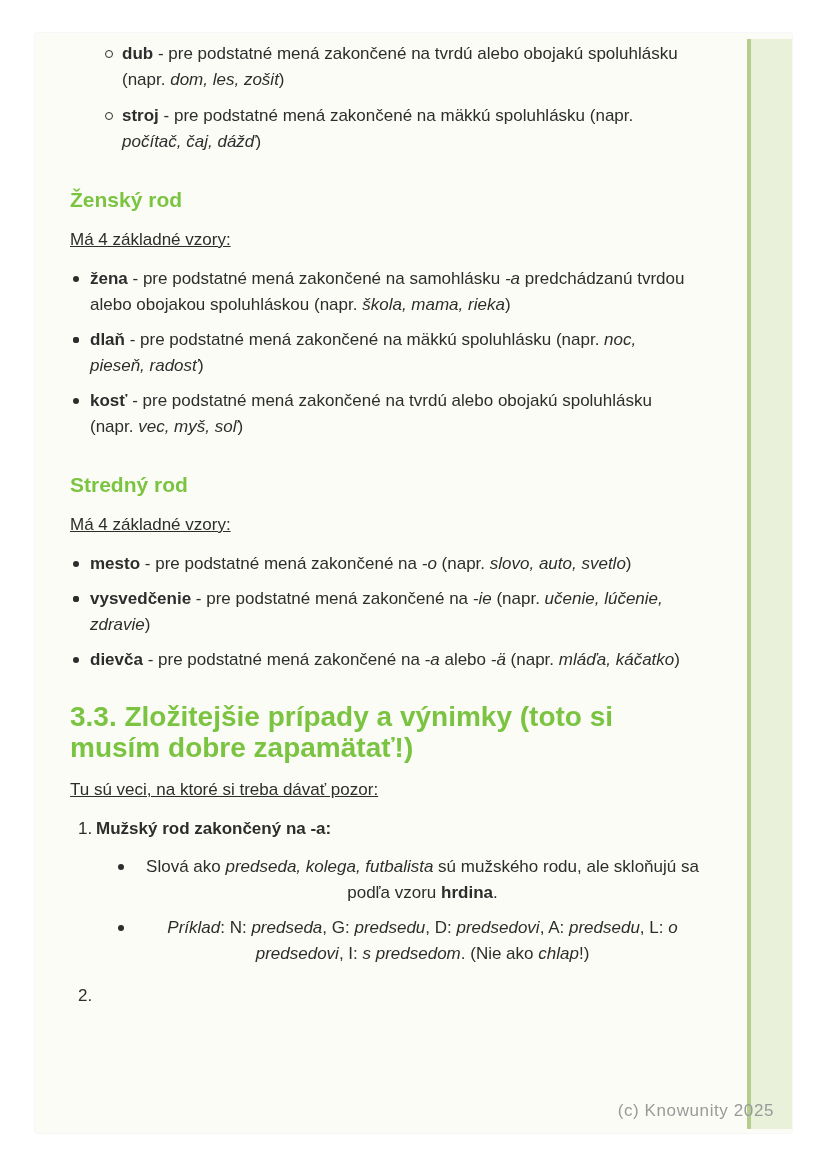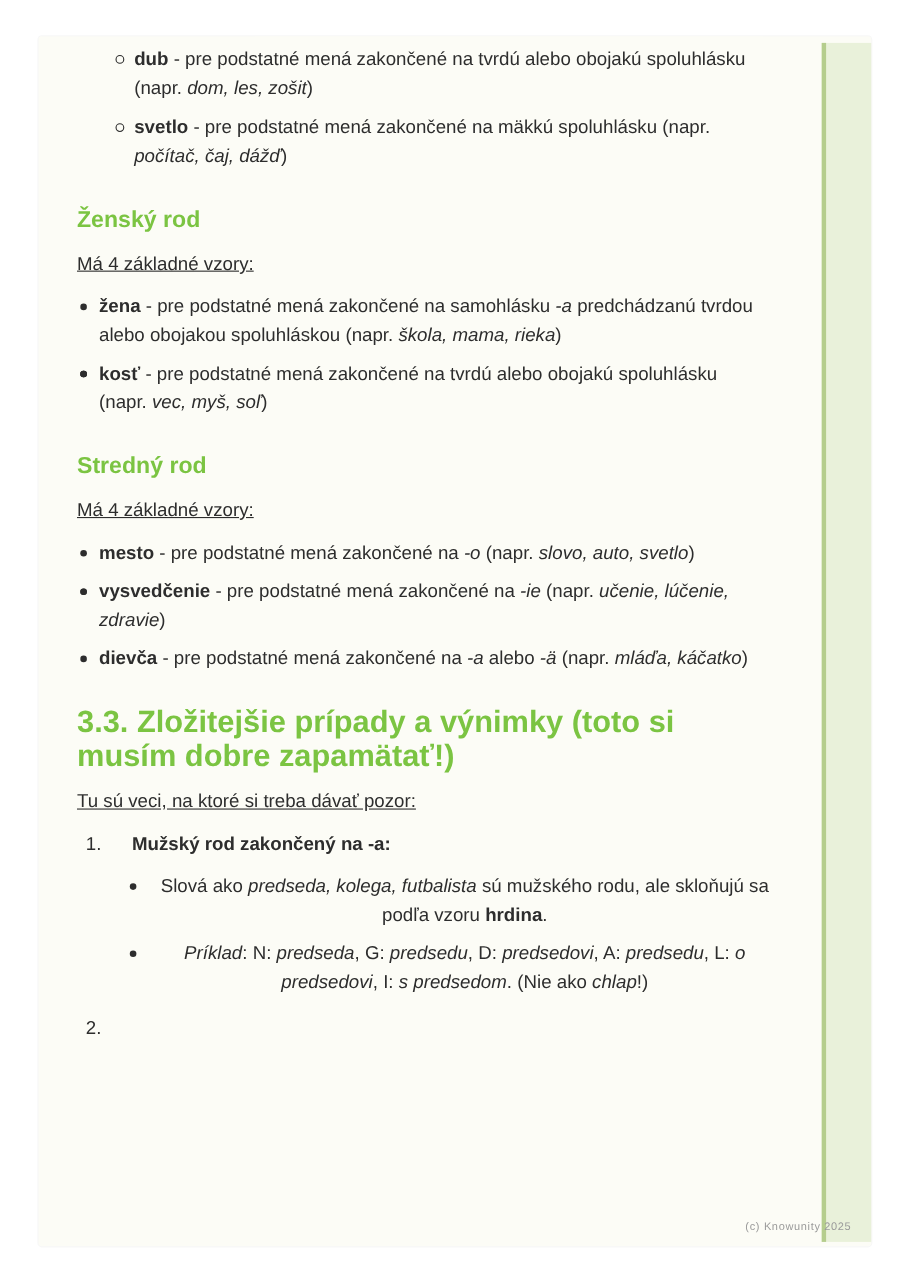--- a/index.html
+++ b/index.html
@@ -96,34 +96,34 @@
     height: 6px;
     border-radius: 50%;
     border: 1.5px solid var(--text, #2d2d2d);
     background: transparent;
   }
   .ol { margin-top: 12px; padding-left: 8px; }
   .ol-item { margin-bottom: 16px; }
   .ol-item:last-child { margin-bottom: 0; }
   .ol-row { display: flex; }
   .ol-marker { flex: 0 0 18px; }
-  .ol-title { font-weight: normal; margin-left: 24px; }
+  .ol-title { font-weight: normal; }
   .nested {
     padding-left: 37px;
     margin-top: 12px;
     text-align: center;
   }
   .nested > li { max-width: 575px; }
   em { font-style: italic; }
   strong { font-weight: bold; }
   .watermark {
     position: absolute;
     right: 18px;
     bottom: 12px;
-    font-size: 10px;
+    font-size: 17px;
     letter-spacing: 0.6px;
     color: var(--watermark-gray, #9a9a9a);
     z-index: 2;
   }
 </style>
 </head>
 <body>
 
 <div class="stage">
   <div class="sheet">
@@ -131,37 +131,38 @@
 
     <div class="content">
 
       <ul class="sub-list">
         <li>
           <span class="bullet-circle"></span>
           <span><strong>dub</strong> - pre podstatné mená zakončené na tvrdú alebo obojakú spoluhlásku (napr. <em>dom, les, zošit</em>)</span>
         </li>
         <li>
           <span class="bullet-circle"></span>
-          <span><strong>svetlo</strong> - pre podstatné mená zakončené na mäkkú spoluhlásku (napr. <em>počítač, čaj, dážď</em>)</span>
+          <span><strong>stroj</strong> - pre podstatné mená zakončené na mäkkú spoluhlásku (napr. <em>počítač, čaj, dážď</em>)</span>
         </li>
       </ul>
 
       <h3 class="section-h">Ženský rod</h3>
       <p class="para">Má 4 základné vzory:</p>
 
       <ul class="disc-list">
         <li>
           <span class="bullet-dot"></span>
           <span><strong>žena</strong> - pre podstatné mená zakončené na samohlásku <em>-a</em> predchádzanú tvrdou alebo obojakou spoluhláskou (napr. <em>škola, mama, rieka</em>)</span>
         </li>
         <li>
           <span class="bullet-dot"></span>
         </li>
         <li>
           <span class="bullet-dot"></span>
+          <span><strong>dlaň</strong> - pre podstatné mená zakončené na mäkkú spoluhlásku (napr. <em>noc, pieseň, radosť</em>)</span>
         </li>
         <li>
           <span class="bullet-dot"></span>
           <span><strong>kosť</strong> - pre podstatné mená zakončené na tvrdú alebo obojakú spoluhlásku (napr. <em>vec, myš, soľ</em>)</span>
         </li>
       </ul>
 
       <h3 class="section-h">Stredný rod</h3>
       <p class="para">Má 4 základné vzory:</p>
 

